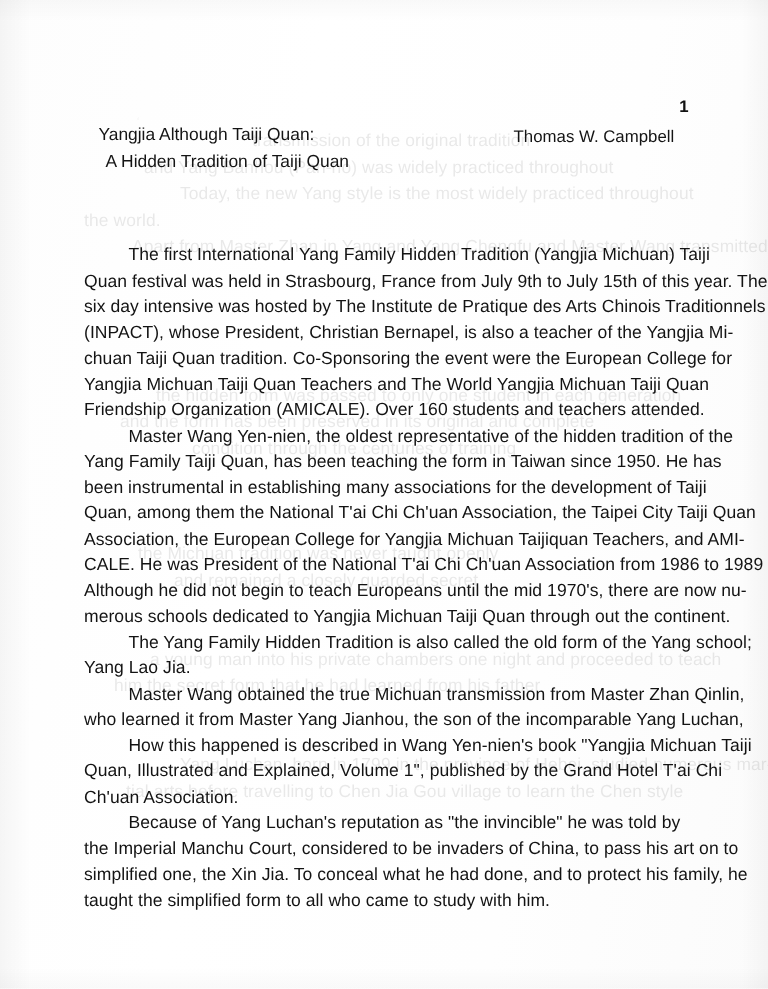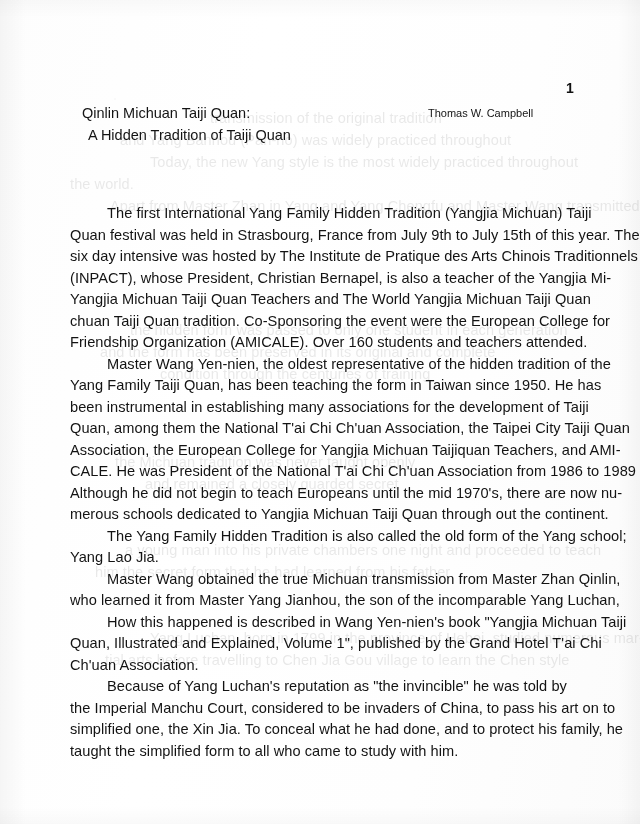--- a/index.html
+++ b/index.html
@@ -90,21 +90,21 @@
     color: #141414;
     white-space: nowrap;
   }
   #title-block .tline.indent-1 { padding-left: 6px; }
   #title-block .tline.indent-2 { padding-left: 3px; }
 
   #author {
     position: absolute;
     left: 428px;
     top: 102px;
-    font-size: 11px;
+    font-size: 14px;
     line-height: 22px;
     color: #141414;
     white-space: nowrap;
   }
 
   #body {
     position: absolute;
     left: 70px;
     top: 203px;
     width: 502px;
@@ -142,34 +142,34 @@
       <div class="ghost-line" style="left: 95px; top: 562px;">him the secret form that he had learned from his father</div>
       <div class="ghost-line" style="left: 150px; top: 628px;">Yang Luchan, born in 1799 in the province of Hebei, studied numerous mar-</div>
       <div class="ghost-line" style="left: 105px; top: 650px;">tial arts before travelling to Chen Jia Gou village to learn the Chen style</div>
     </div>
 
   <div id="ink-layer">
 
     <div id="page-number">1</div>
 
     <div id="title-block">
-      <div class="tline">Qinlin Michuan Taiji Quan:</div>
+      <div class="tline">Yangjia Although Taiji Quan:</div>
       <div class="tline indent-1">A Hidden Tradition of Taiji Quan</div>
     </div>
 
     <div id="author">Thomas W. Campbell</div>
 
     <div id="body">
         <p class="para">
           <span class="ln first">The first International Yang Family Hidden Tradition (Yangjia Michuan) Taiji</span>
           <span class="ln">Quan festival was held in Strasbourg, France from July 9th to July 15th of this year. The</span>
           <span class="ln">six day intensive was hosted by The Institute de Pratique des Arts Chinois Traditionnels</span>
           <span class="ln">(INPACT), whose President, Christian Bernapel, is also a teacher of the Yangjia Mi-</span>
+          <span class="ln">chuan Taiji Quan tradition. Co-Sponsoring the event were the European College for</span>
           <span class="ln">Yangjia Michuan Taiji Quan Teachers and The World Yangjia Michuan Taiji Quan</span>
-          <span class="ln">chuan Taiji Quan tradition. Co-Sponsoring the event were the European College for</span>
           <span class="ln">Friendship Organization (AMICALE). Over 160 students and teachers attended.</span>
         </p>
         <p class="para">
           <span class="ln first">Master Wang Yen-nien, the oldest representative of the hidden tradition of the</span>
           <span class="ln">Yang Family Taiji Quan, has been teaching the form in Taiwan since 1950. He has</span>
           <span class="ln">been instrumental in establishing many associations for the development of Taiji</span>
           <span class="ln">Quan, among them the National T'ai Chi Ch'uan Association, the Taipei City Taiji Quan</span>
           <span class="ln">Association, the European College for Yangjia Michuan Taijiquan Teachers, and AMI-</span>
           <span class="ln">CALE. He was President of the National T'ai Chi Ch'uan Association from 1986 to 1989</span>
           <span class="ln">Although he did not begin to teach Europeans until the mid 1970's, there are now nu-</span>

